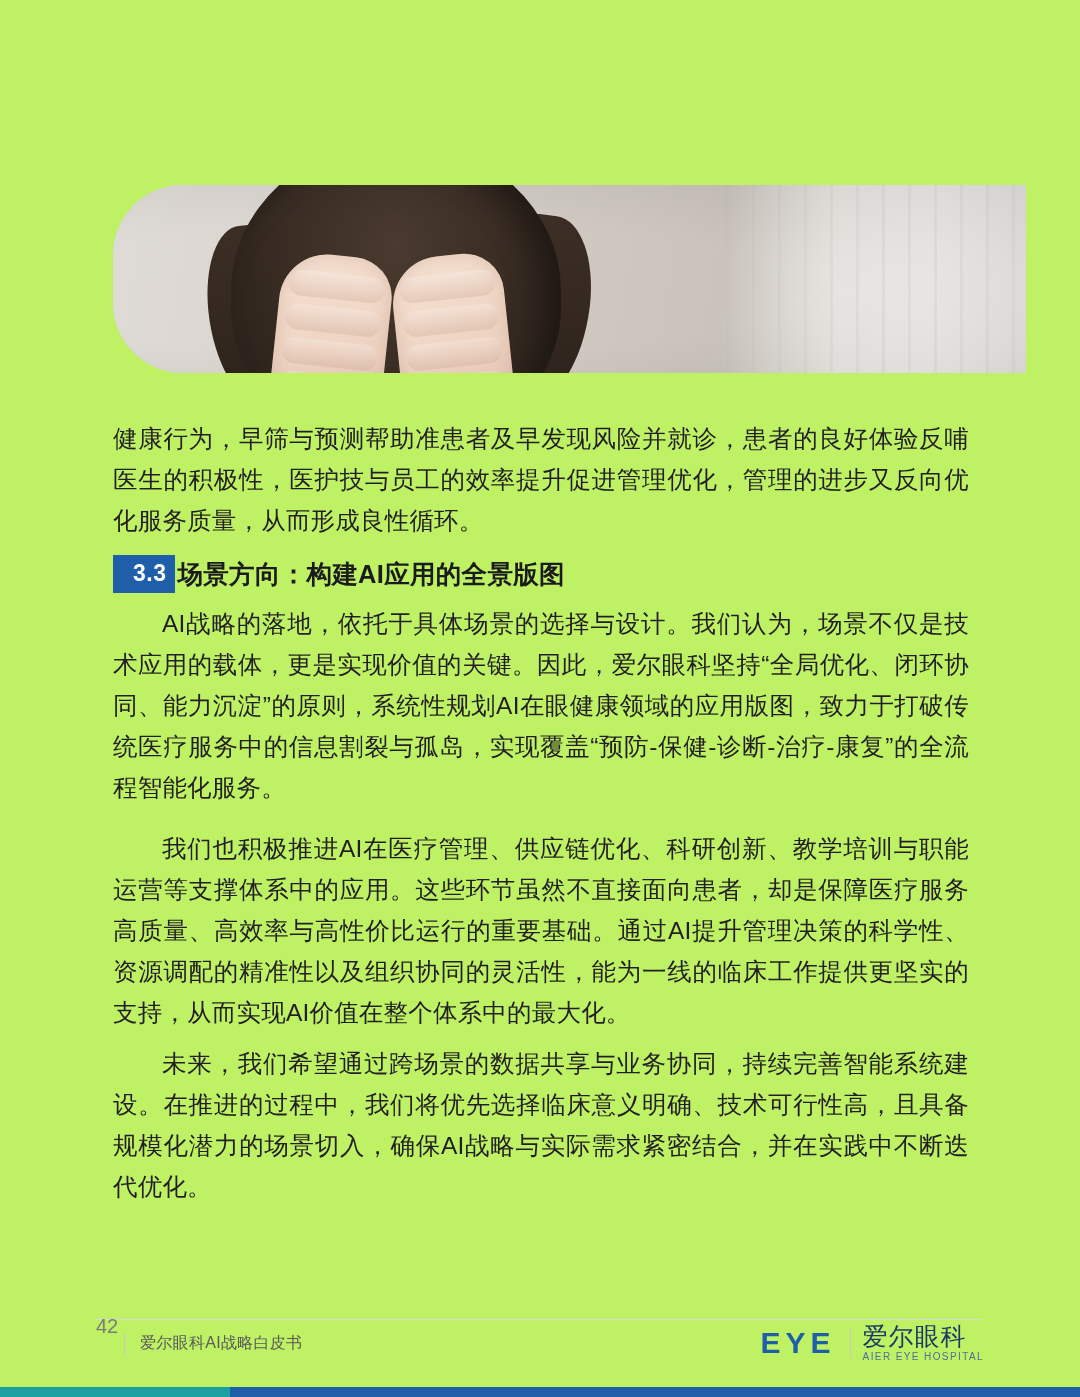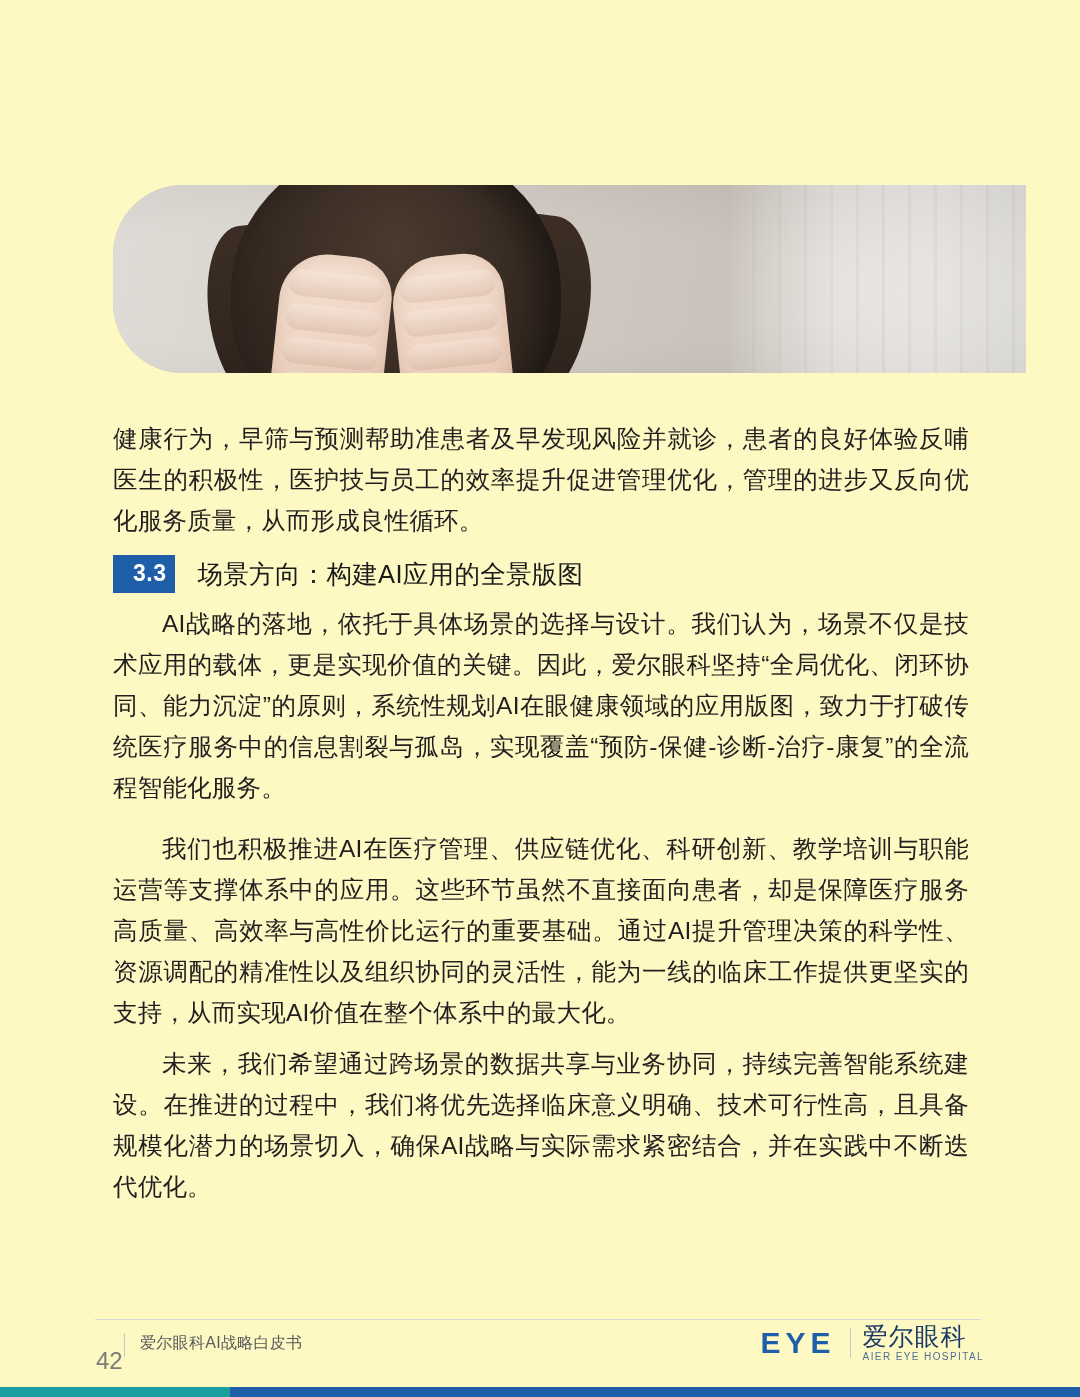--- a/index.html
+++ b/index.html
@@ -13,21 +13,21 @@
     font-family: "Liberation Sans", sans-serif;
     color: #231f20;
     position: relative;
     overflow: hidden;
   }
   .page {
     position: absolute;
     left: 0; top: 0;
     width: 1080px;
     height: 1397px;
-    background: #fef9c3;
+    background: #bef264;
   }
 
   
   .hero {
     position: absolute;
     left: 113px;
     top: 185px;
     width: 913px;
     height: 188px;
     border-top-left-radius: 70px;
@@ -153,23 +153,23 @@
   .sec-num {
     background: #1f5fa9;
     color: #ffffff;
     font-size: 23px;
     line-height: 1;
     padding: 7px 9px 8px 20px;
     letter-spacing: 0.5px;
     font-weight: 700;
   }
   .sec-title {
-    margin-left: 22px;
+    margin-left: 2px;
     font-size: 25.5px;
-    font-weight: 400;
+    font-weight: 700;
     color: #1b1b1b;
     letter-spacing: 0.3px;
   }
 
   
   .footer {
     position: absolute;
     left: 0;
     bottom: 0;
     width: 1080px;
@@ -179,22 +179,22 @@
     position: absolute;
     left: 95px;
     top: 8px;
     width: 886px;
     height: 1px;
     background: #d9d9d9;
   }
   .page-num {
     position: absolute;
     left: 96px;
-    top: 36px;
-    font-size: 24px;
+    top: 4px;
+    font-size: 20px;
     color: #7b7b7b;
   }
   .footer-div {
     position: absolute;
     left: 124px;
     top: 22px;
     width: 1px;
     height: 24px;
     background: #c8c8c8;
   }

